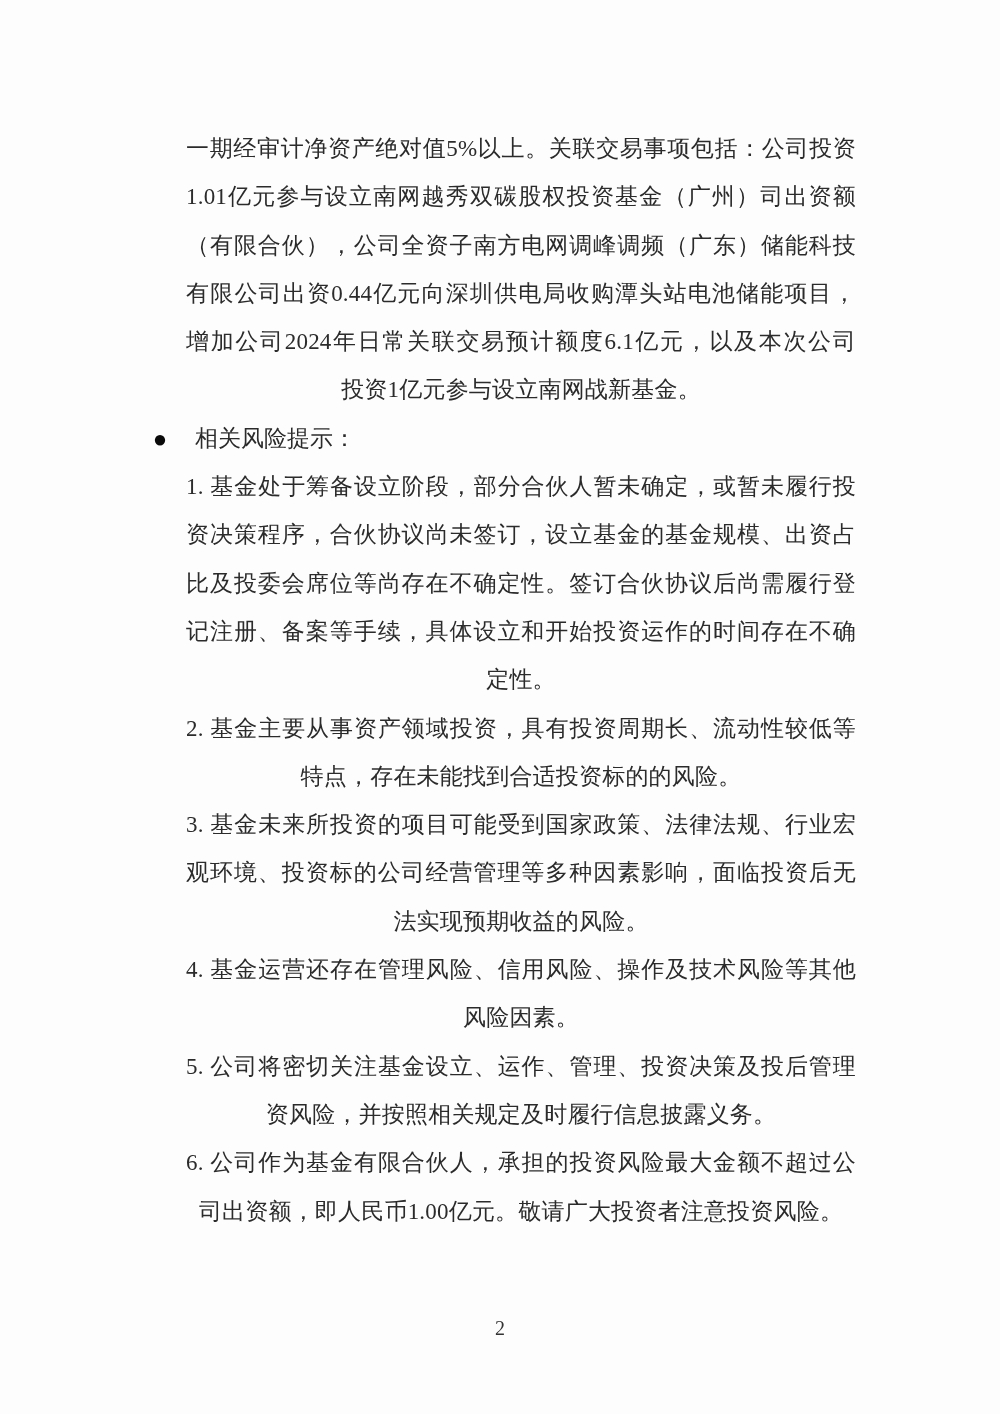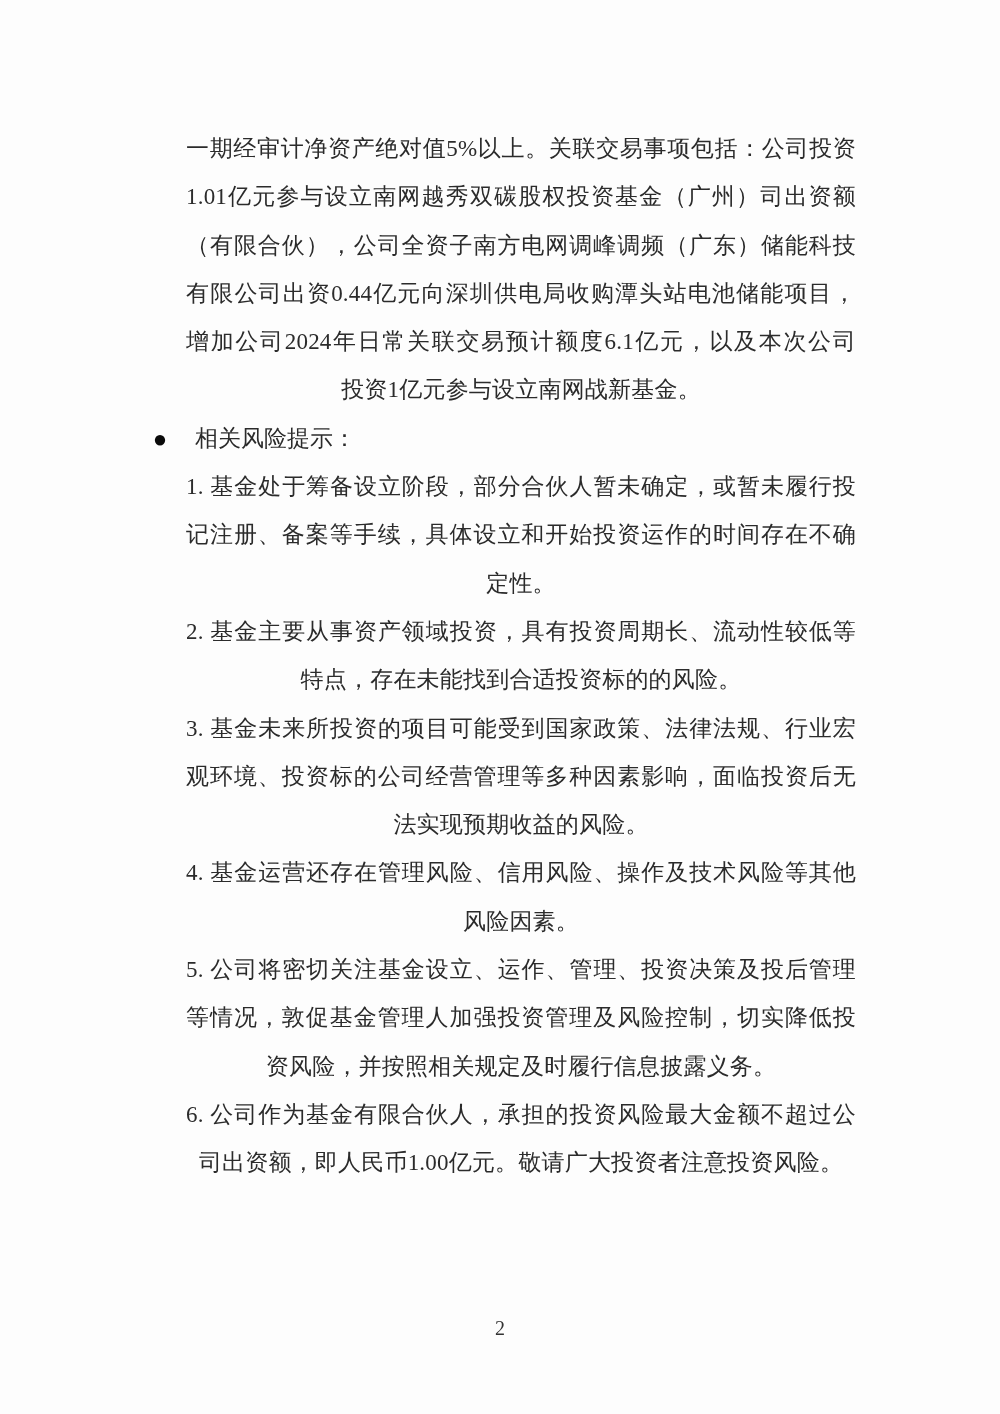--- a/index.html
+++ b/index.html
@@ -75,35 +75,36 @@
     <div class="ln j">有限公司出资0.44亿元向深圳供电局收购潭头站电池储能项目，</div>
     <div class="ln j">增加公司2024年日常关联交易预计额度6.1亿元，以及本次公司</div>
     <div class="ln">投资1亿元参与设立南网战新基金。</div>
 
     <div class="heading-row">
       <span class="bullet">●</span>
       <span>相关风险提示：</span>
     </div>
 
     <div class="ln j">1. 基金处于筹备设立阶段，部分合伙人暂未确定，或暂未履行投</div>
+    <div class="ln j">资决策程序，合伙协议尚未签订，设立基金的基金规模、出资占</div>
+    <div class="ln j">比及投委会席位等尚存在不确定性。签订合伙协议后尚需履行登</div>
     <div class="ln j">记注册、备案等手续，具体设立和开始投资运作的时间存在不确</div>
     <div class="ln">定性。</div>
 
     <div class="ln j">2. 基金主要从事资产领域投资，具有投资周期长、流动性较低等</div>
     <div class="ln">特点，存在未能找到合适投资标的的风险。</div>
 
     <div class="ln j">3. 基金未来所投资的项目可能受到国家政策、法律法规、行业宏</div>
     <div class="ln j">观环境、投资标的公司经营管理等多种因素影响，面临投资后无</div>
     <div class="ln">法实现预期收益的风险。</div>
 
     <div class="ln j">4. 基金运营还存在管理风险、信用风险、操作及技术风险等其他</div>
     <div class="ln">风险因素。</div>
 
     <div class="ln j">5. 公司将密切关注基金设立、运作、管理、投资决策及投后管理</div>
-    <div class="ln j">等情况，敦促基金管理人加强投资管理及风险控制，切实降低投</div>
     <div class="ln">资风险，并按照相关规定及时履行信息披露义务。</div>
 
     <div class="ln j">6. 公司作为基金有限合伙人，承担的投资风险最大金额不超过公</div>
     <div class="ln">司出资额，即人民币1.00亿元。敬请广大投资者注意投资风险。</div>
 
   </div>
 
   <div class="page-number">2</div>
 </div>
 

